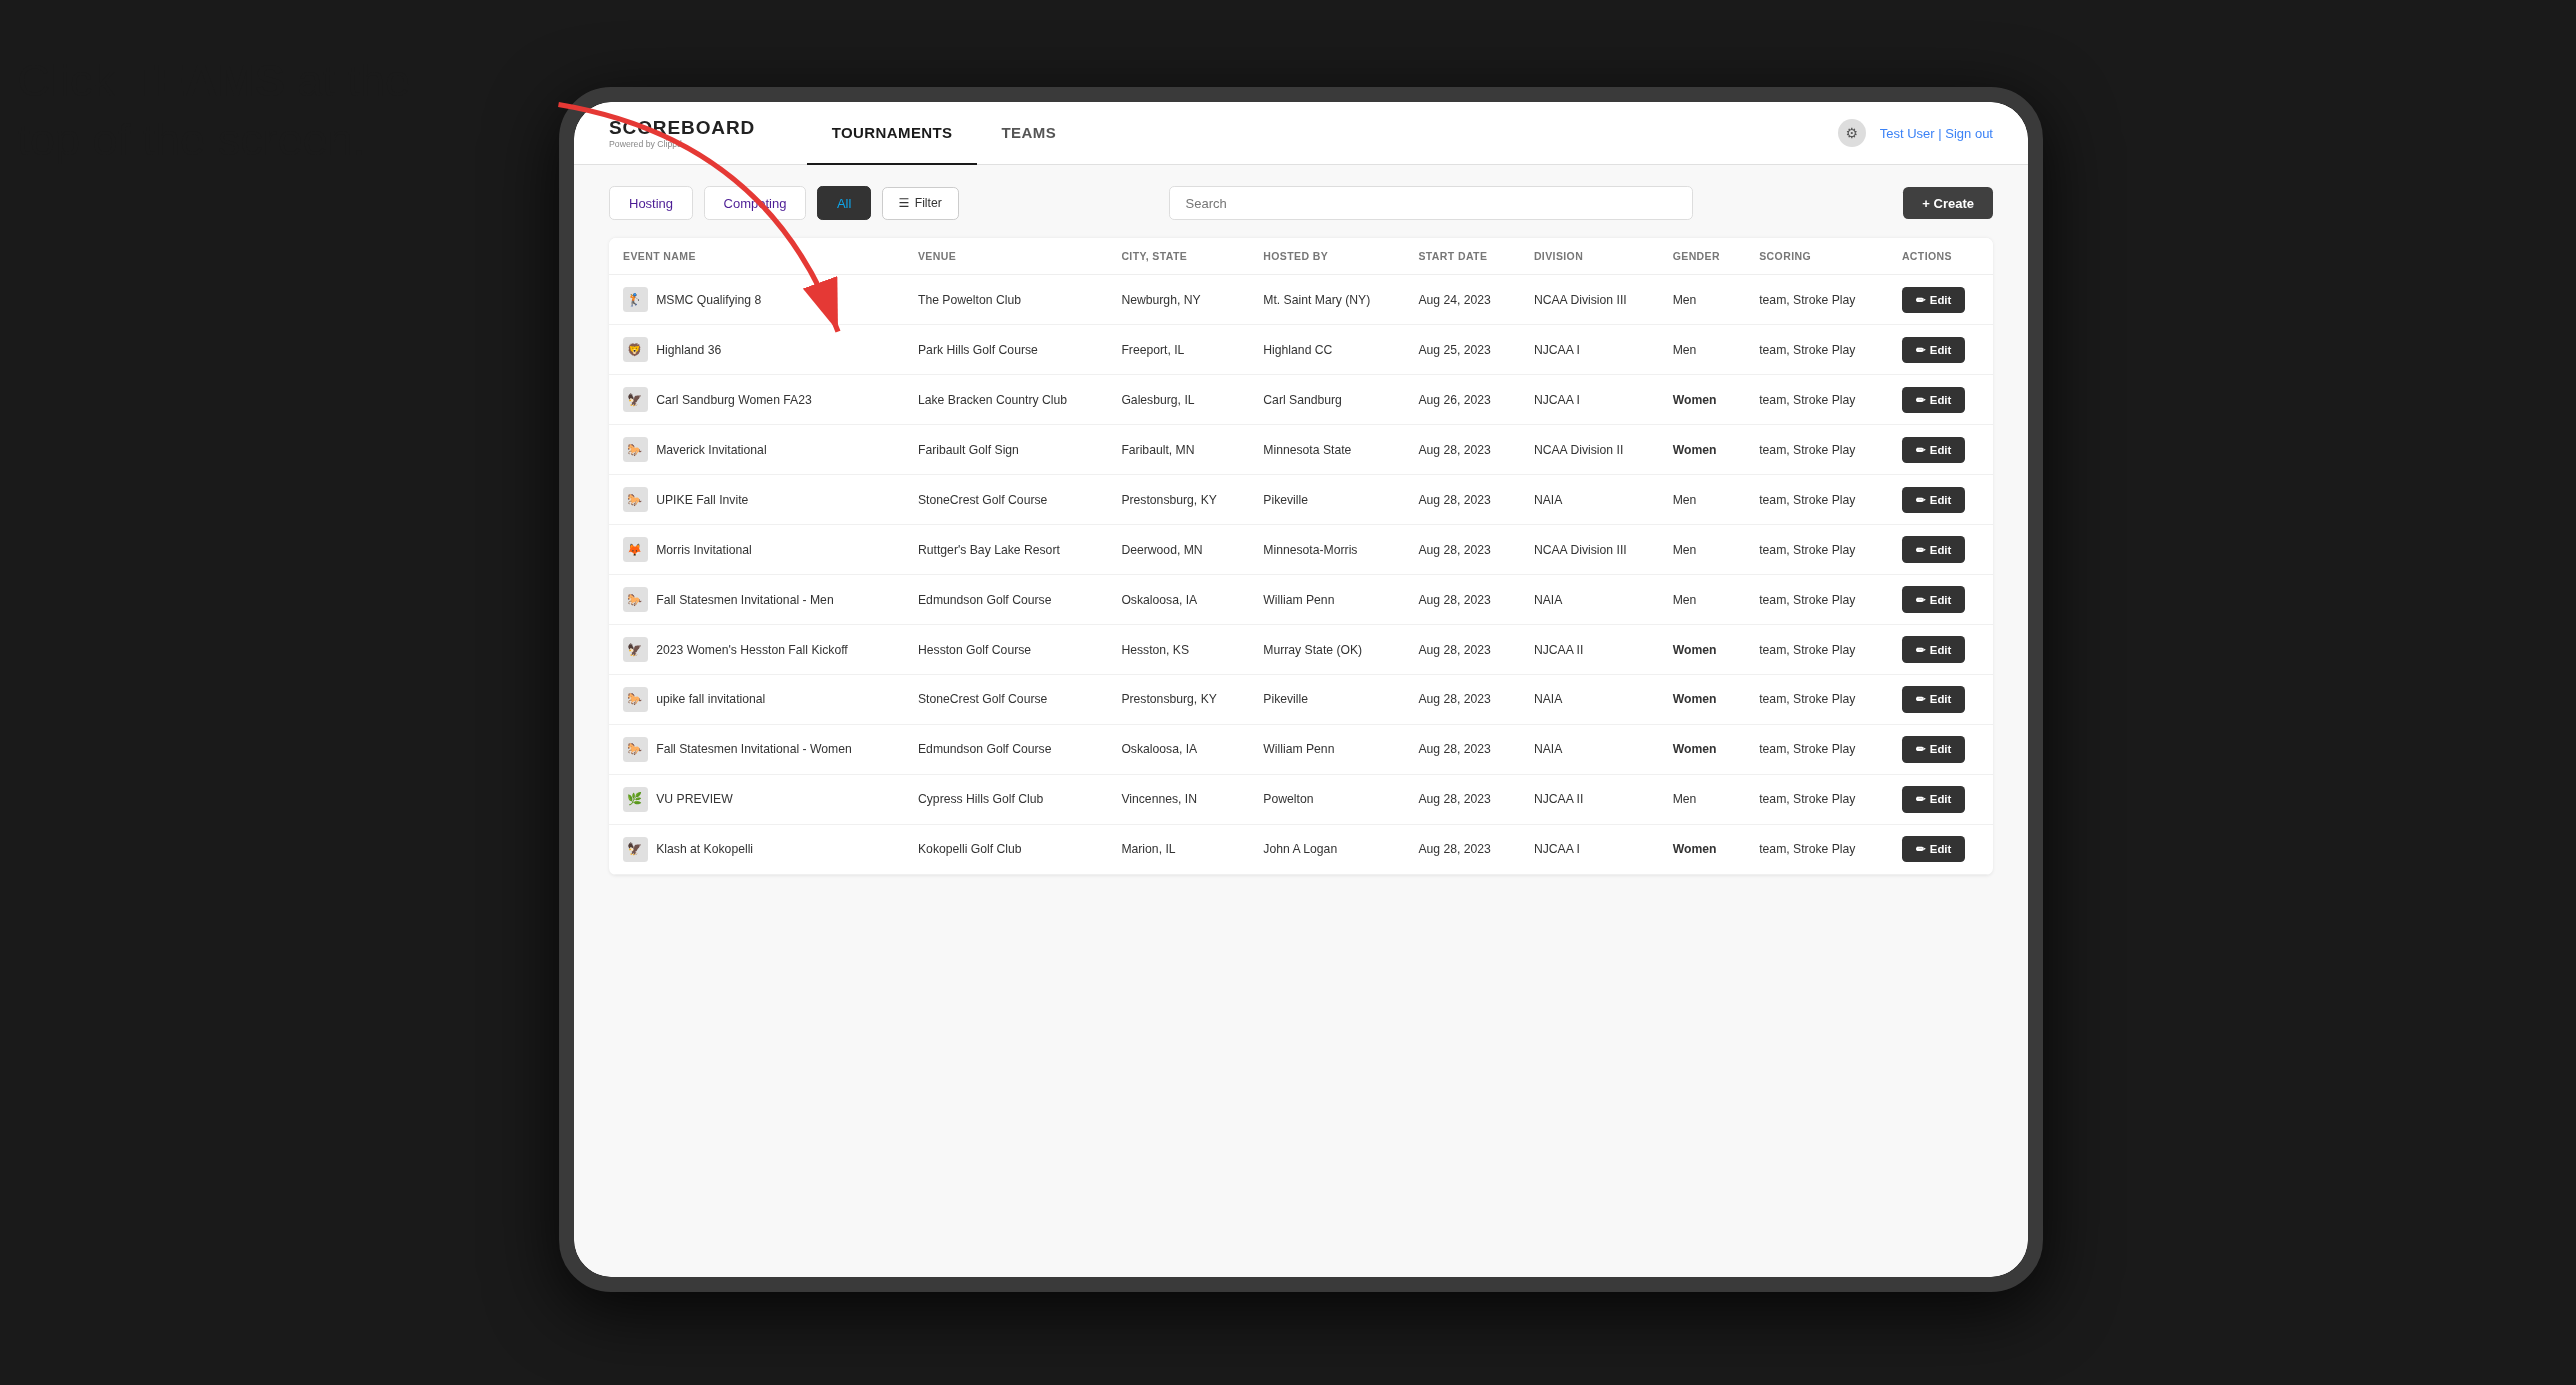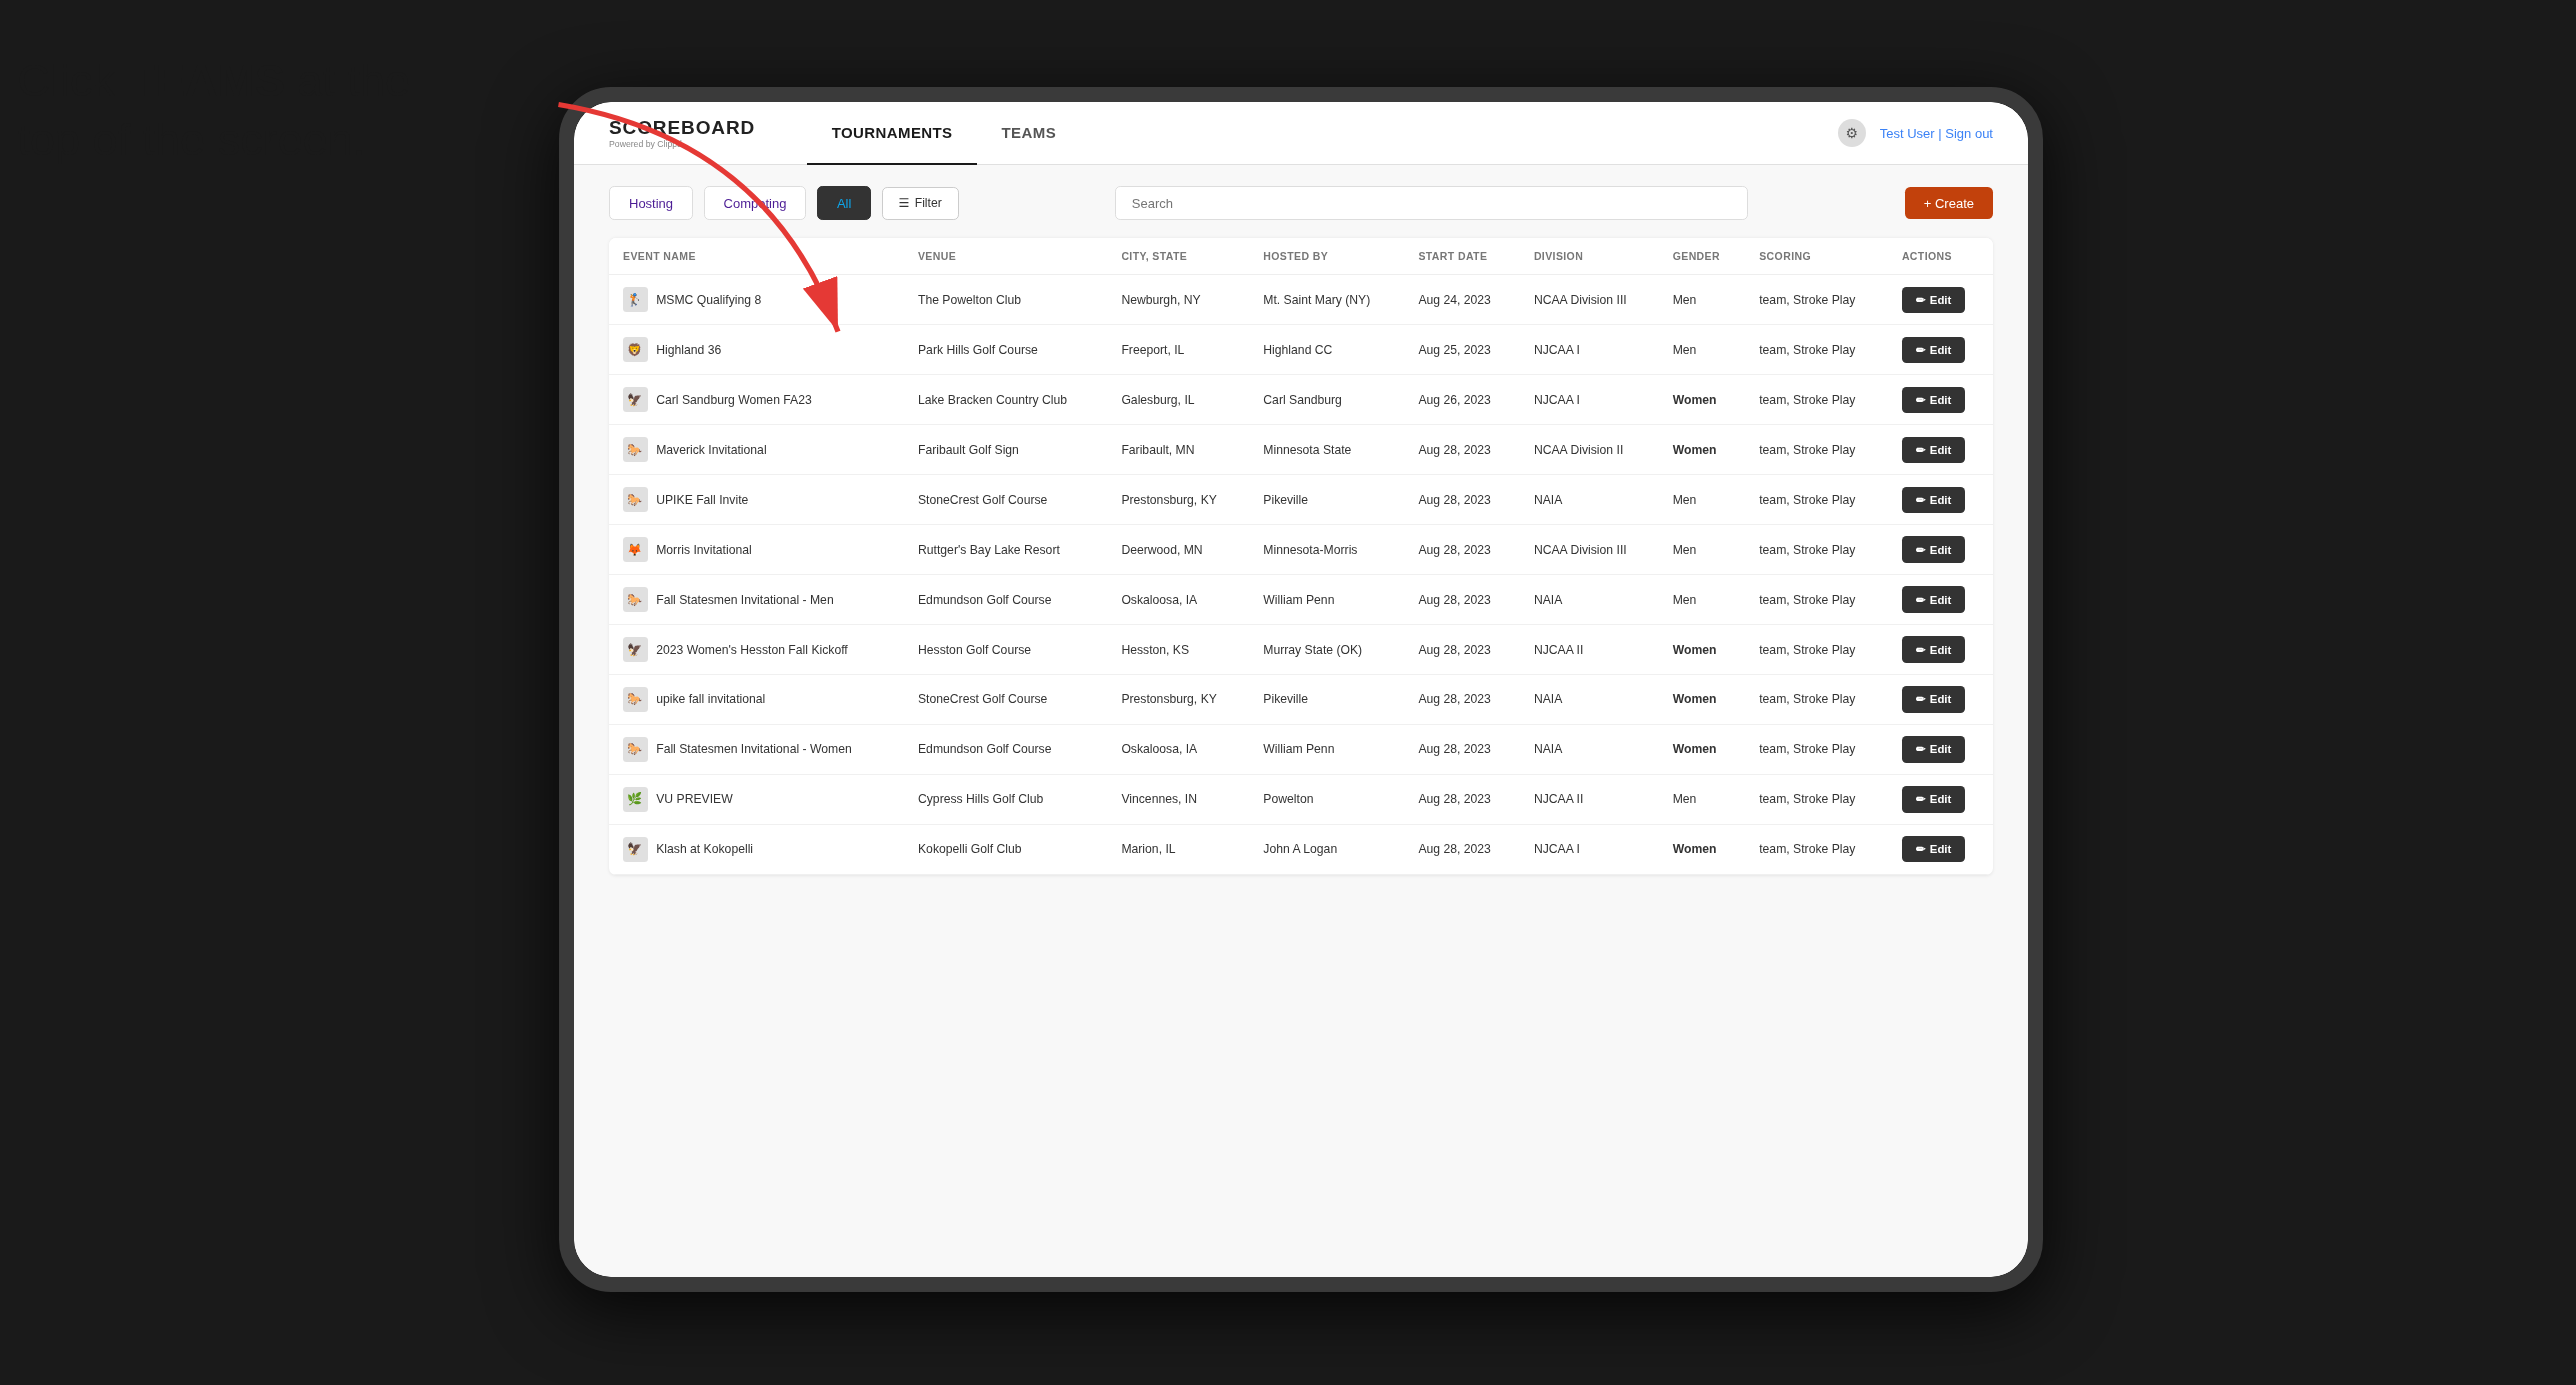--- a/index.html
+++ b/index.html
@@ -182,37 +182,37 @@
       gap: 5.2px;
     }
 
     .search-wrapper {
       flex: 1;
       display: flex;
       justify-content: center;
     }
 
     .search-input {
-      width: 633px;
+      width: 524px;
       padding: 8.7px 15.7px;
       border: 0.9px solid #ddd;
       border-radius: 5.2px;
       font-size: 13px;
       background: #fff;
       color: #333;
     }
 
     .create-btn {
       padding: 8.7px 19px;
-      background: #c2410c;
+      background: #404040;
       color: #fff;
       border: none;
       border-radius: 5.2px;
       font-size: 13px;
-      font-weight: 400;
+      font-weight: 700;
       cursor: pointer;
       display: flex;
       align-items: center;
       gap: 5.2px;
     }
 
     
     .data-table {
       width: 100%;
       border-collapse: collapse;

